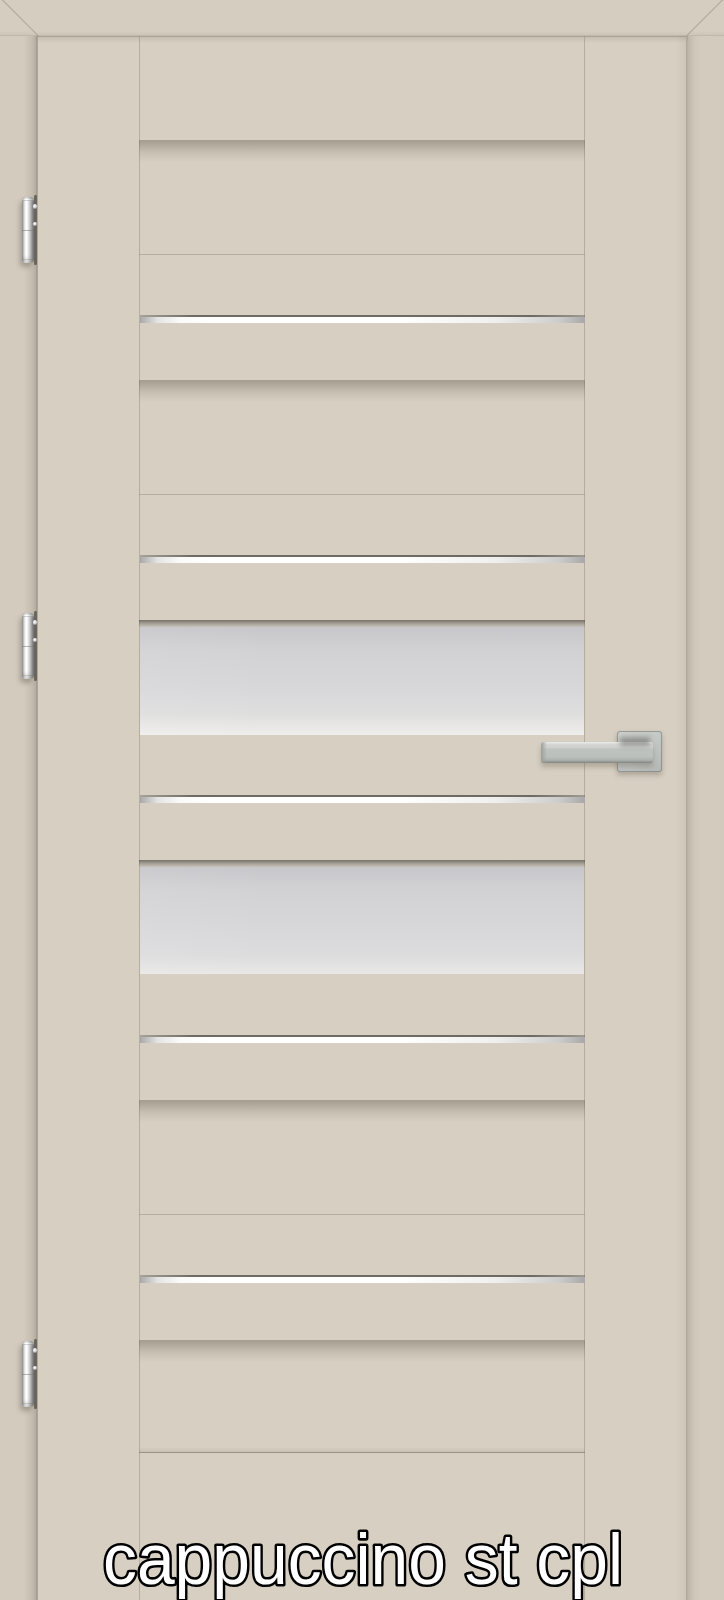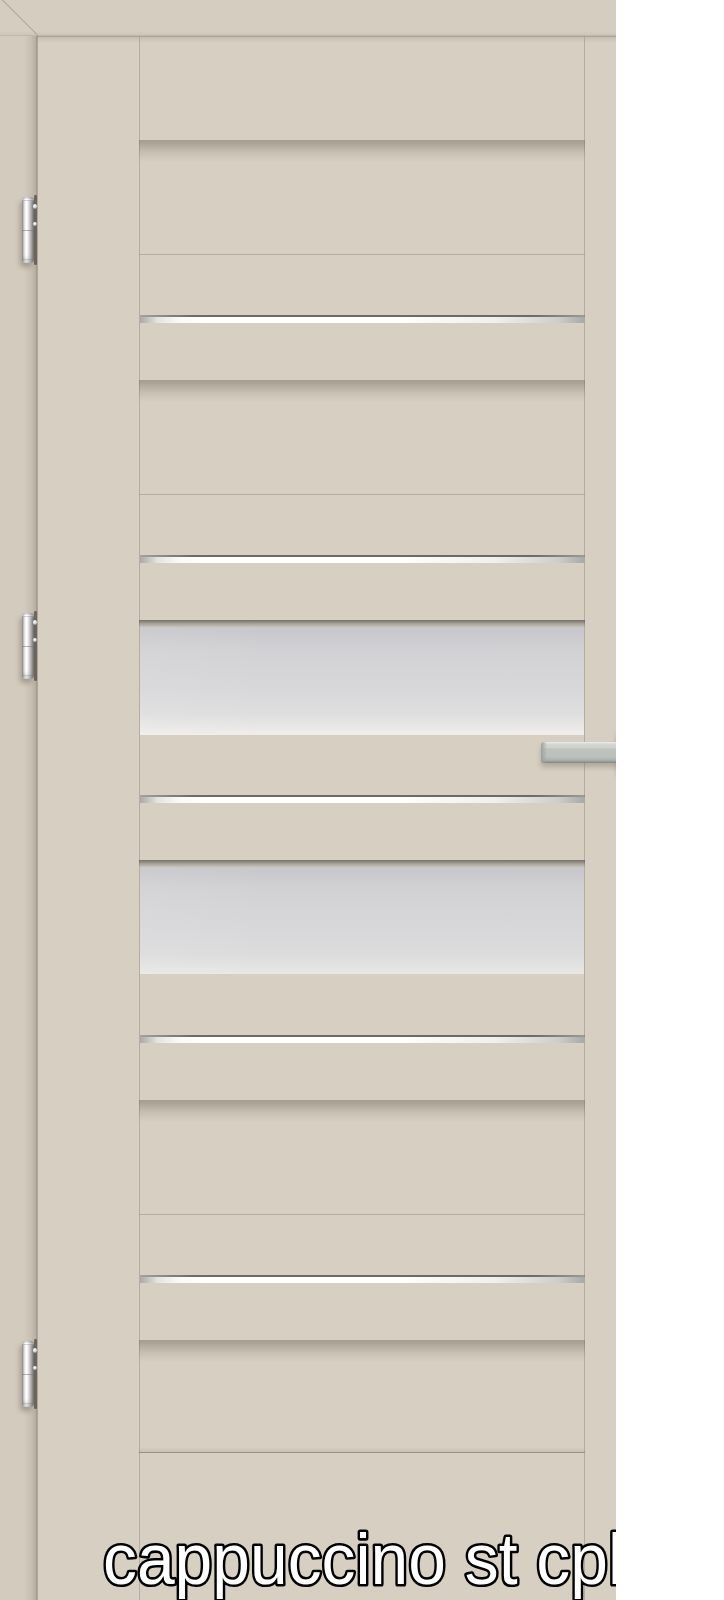--- a/index.html
+++ b/index.html
@@ -1,16 +1,16 @@
 <!DOCTYPE html>
 <html><head>
 <meta charset="utf-8">
 <style>
   html,body{margin:0;padding:0;}
-  #stage{position:relative;width:616px;height:1600px;overflow:hidden;
+  #stage{position:relative;width:724px;height:1600px;overflow:hidden;
          background:#d6cfc2;font-family:"Liberation Sans",sans-serif;}
   .abs{position:absolute;}
 </style>
 </head>
 <body>
 <div id="stage">
 
   <div class="abs" style="left:0;top:0;width:724px;height:1600px;background:#d6cfc2;"></div>
 
   <div class="abs" style="left:0;top:0;width:37px;height:1600px;

